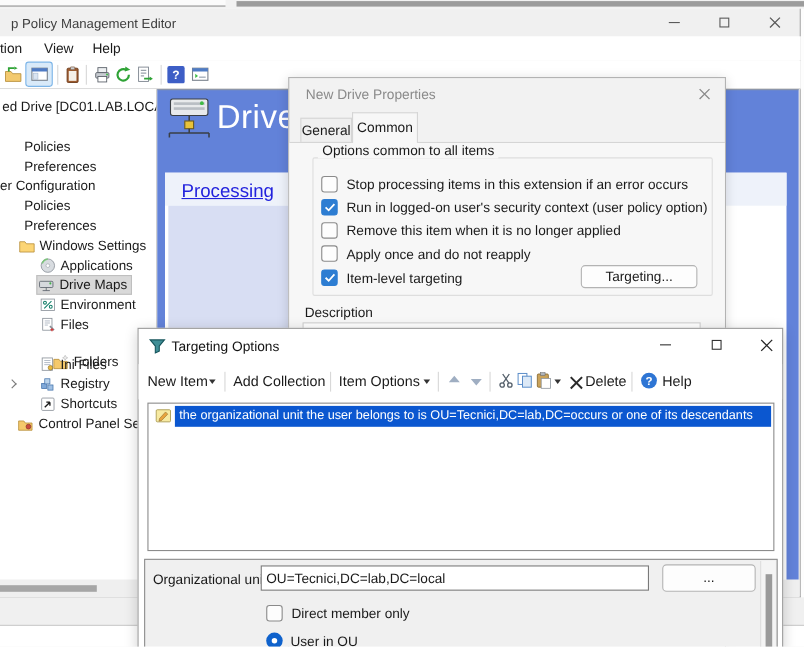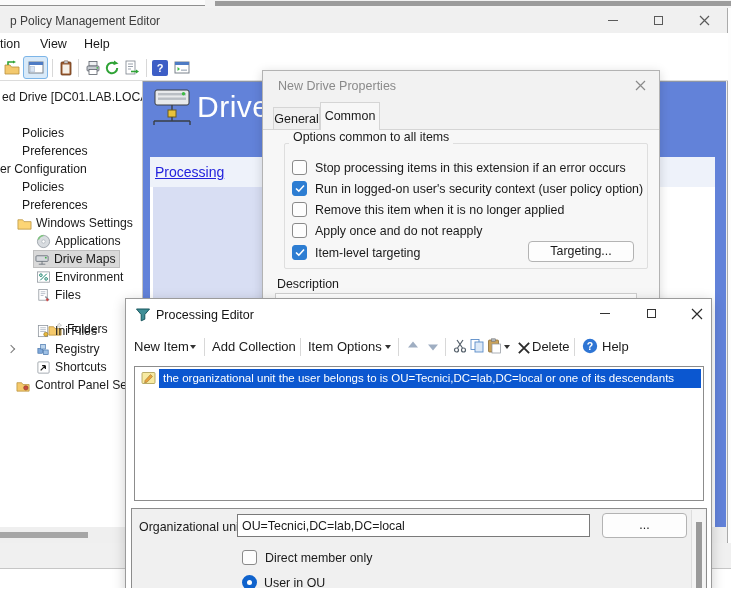--- a/index.html
+++ b/index.html
@@ -40,21 +40,21 @@
   .tree { position:absolute; left:0; top:0; width:143px; height:446px; background:#fff; border-right:1px solid #C4C4C4; overflow:hidden; }
   .trow { position:absolute; height:18px; display:flex; align-items:center; font-size:12.2px; color:#1A1A1A; white-space:nowrap; }
   .trow .ic { width:15px; height:15px; margin-right:4px; flex:none; }
   .tsel { background:#D9D9D9; border:1px solid #BFBFBF; padding:0 3px 0 1px; display:flex; align-items:center; height:18px; }
   .chev { position:absolute; width:6px; height:6px; border-top:1.4px solid #7A7A7A; border-right:1.4px solid #7A7A7A; transform:rotate(45deg); }
 
   .dpanel { position:absolute; left:143px; top:0; width:583px; height:446px; background:#6282D9; border-top:1px solid #8E96A5; }
   .dpanel-title { position:absolute; left:54px; top:8px; font-size:30px; color:#FFFFFF; letter-spacing:.5px; }
   .dinner { position:absolute; left:7px; top:75px; width:565px; height:371px; background:#FFFFFF; }
   .pstrip { position:absolute; left:0; top:0; width:565px; height:30px; background:#EEF2FA; }
-  .plink { position:absolute; left:5px; top:7px; font-size:14px; color:#2222DD; text-decoration:underline; }
+  .plink { position:absolute; left:15px; top:7px; font-size:17px; color:#2222DD; text-decoration:underline; }
   .lavender { position:absolute; left:3px; top:30px; width:507px; height:341px; background:#D8DEF3; }
   .hscroll { left:0; top:519px; width:727px; height:16px; background:#EFEFEF; }
   .hthumb { position:absolute; left:0; top:5px; width:88px; height:6px; background:#A6A6A6; }
 
   
   .ndp { left:262px; top:70px; width:398px; height:524px; background:#F2F2F2;
          border:1px solid #B3B3B3; box-shadow:0 2px 10px rgba(0,0,0,.15); }
   .ndp-title { left:15px; top:8px; font-size:12.5px; color:#8A8A8A; }
   .ndp-page { left:0; top:58px; width:396px; height:464px; background:#F7F7F7; border-top:1px solid #D5D5D5; }
   .tab { position:absolute; font-size:12.5px; color:#1A1A1A; text-align:center; }
@@ -348,21 +348,21 @@
 
       <span class="desc-label">Description</span>
       <div class="desc-box"></div>
     </div>
   </div>
 
   <div class="abs te">
     <svg class="abs" style="left:9px;top:8px;" width="16" height="16" viewBox="0 0 16 16">
       <path d="M1.5 2 H14.5 L9.8 7.6 V12.2 L6.2 13.8 V7.6 Z" fill="#3F8E96" stroke="#17555C" stroke-width="1"></path>
     </svg>
-    <span class="txt te-title">Processing Editor</span>
+    <span class="txt te-title">Targeting Options</span>
     <div class="winbtn" style="left:464px;top:2px;">
         <div class="glyph-min" style="background:#333;"></div>
       </div>
     <div class="winbtn" style="left:510px;top:2px;">
         <div class="glyph-max" style="border-color:#333;"></div>
       </div>
     <div class="winbtn" style="left:556px;top:2px;">
       <svg width="12" height="12">
           <path d="M1 1 L11 11 M11 1 L1 11" stroke="#2B2B2B" stroke-width="1.2"></path>
         </svg>
@@ -411,21 +411,21 @@
       <span class="tt-label" style="left:476px;">Help</span>
     </div>
 
     <div class="abs te-list">
       <div class="te-row">
         <svg class="abs" style="left:4px;top:1px;" width="16" height="16" viewBox="0 0 16 16">
           <rect x="1" y="2.5" width="13" height="11" rx="1" fill="#F7EAA2" stroke="#A89A4E" stroke-width=".8"></rect>
           <path d="M4 10.5 L9.5 4.5 L11.5 6.5 L6 12.2 L3.6 12.8 Z" fill="#E8A33D" stroke="#8A6A2F" stroke-width=".5"></path>
         </svg>
         <div class="te-row-hl">
-          <span class="te-row-text">the organizational unit the user belongs to is OU=Tecnici,DC=lab,DC=local or one of its descendants</span>
+          <span class="te-row-text">the organizational unit the user belongs to is OU=Tecnici,DC=lab,DC=occurs or one of its descendants</span>
         </div>
       </div>
     </div>
 
     <div class="abs te-bottom">
       <span class="txt ou-label">Organizational unit</span>
       <input class="ou-input" type="text" value="OU=Tecnici,DC=lab,DC=local" style="">
       <div class="btn ou-btn">...</div>
 
       <div class="ck" style="left:110px;top:41px;"></div>

